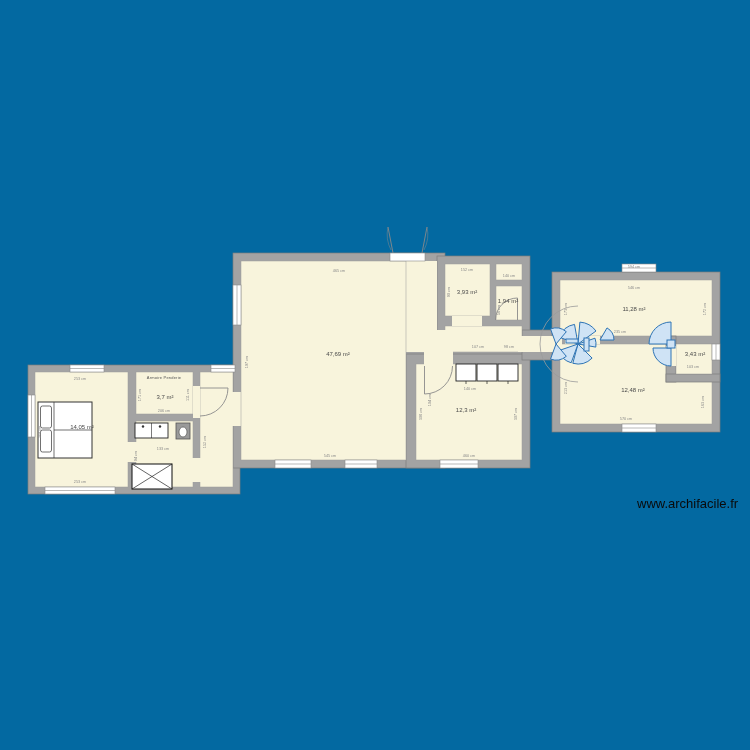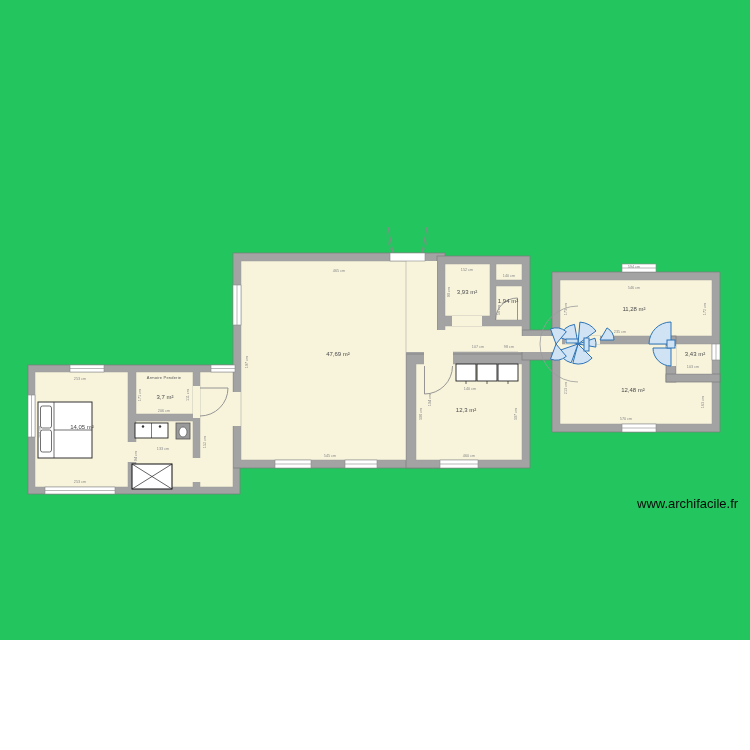--- a/index.html
+++ b/index.html
@@ -1,17 +1,17 @@
 <!DOCTYPE html>
 <html><head>
 <meta charset="utf-8">
 <style>
   html,body{margin:0;padding:0;background:#ffffff;width:750px;height:750px;overflow:hidden;
     font-family:"Liberation Sans", sans-serif;}
-  #stage{position:relative;width:750px;height:640px;background:#22c55e;}
+  #stage{position:relative;width:750px;height:750px;background:#0369a1;}
   svg{position:absolute;left:0;top:0;}
   text{font-family:"Liberation Sans", sans-serif;}
   .dim{font-size:3.8px;fill:#8a8a8a;text-anchor:middle;}
   .area{font-size:6px;fill:#4a4a4a;text-anchor:middle;}
   .furnlabel{font-size:4px;fill:#555;text-anchor:middle;letter-spacing:.2px;}
   .wm{font-size:13px;fill:#0a0a0a;}
 </style>
 </head>
 <body>
 

